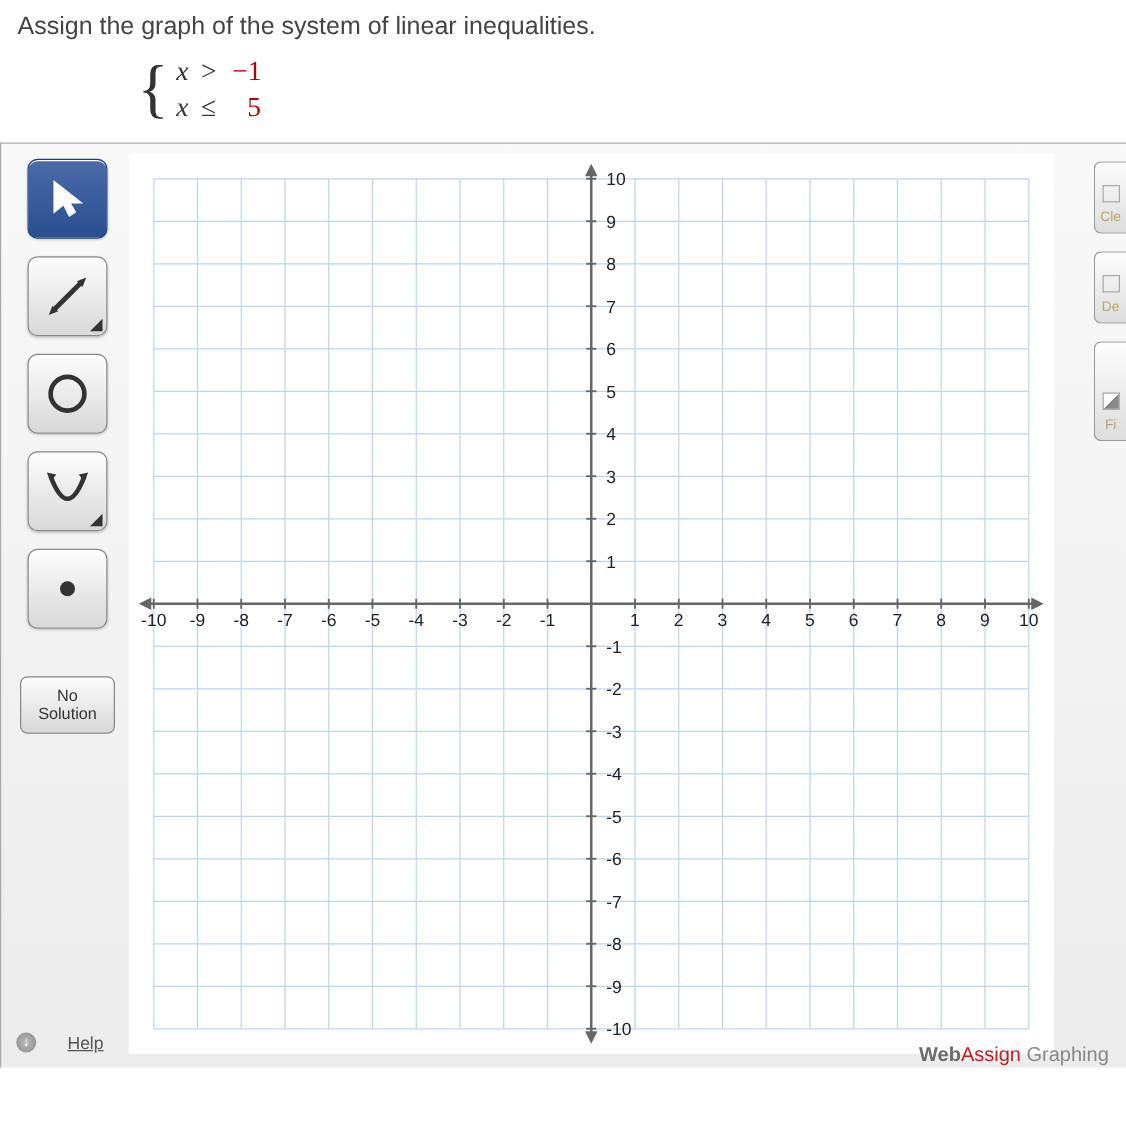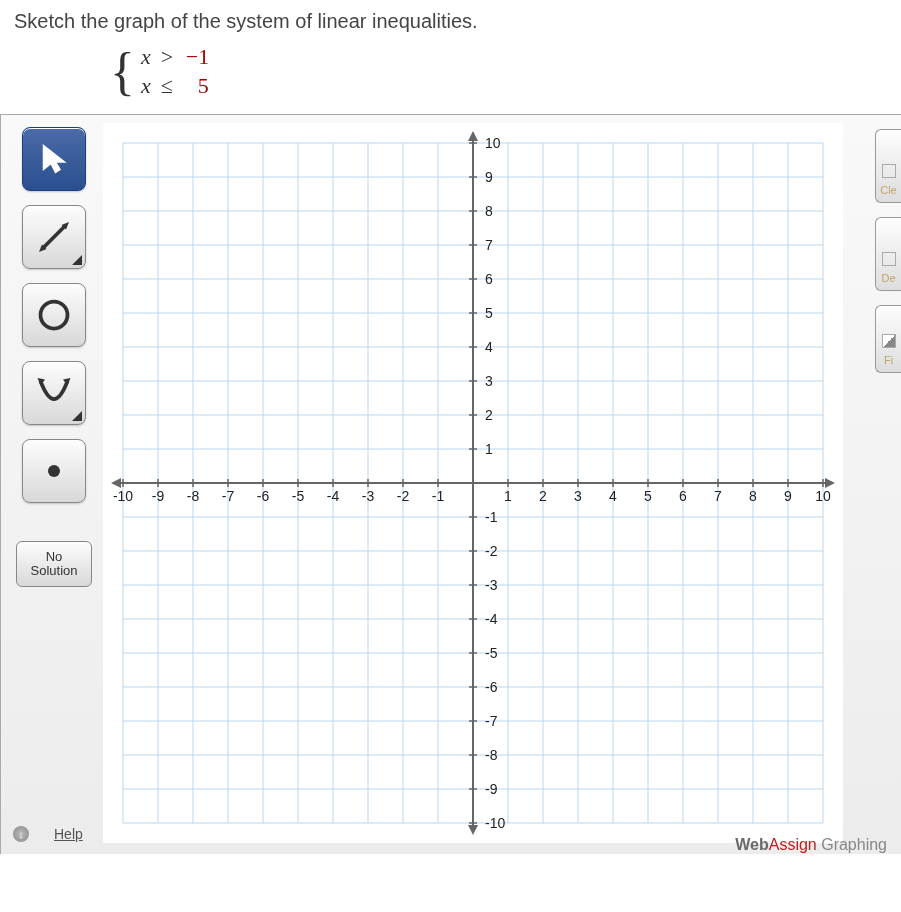--- a/index.html
+++ b/index.html
@@ -113,40 +113,40 @@
     .right-tools {
       position: absolute;
       right: 0;
       top: 14px;
       display: flex;
       flex-direction: column;
       gap: 14px;
     }
     .right-btn {
       width: 26px;
-      height: 74px;
+      height: 58px;
       border: 1px solid #999;
       border-right: none;
       border-radius: 6px 0 0 6px;
       background: linear-gradient(#fdfdfd, #ddd);
       font-size: 11px;
       color: #bfa46a;
       display: flex;
       flex-direction: column;
       align-items: center;
       justify-content: flex-end;
       padding-bottom: 6px;
       overflow: hidden;
     }
     .right-btn .mini-icon {
       width: 14px; height: 14px;
       border: 1px solid #aaa;
       margin-bottom: 6px;
     }
-    .right-btn.tall { height: 68px; }
+    .right-btn.tall { height: 80px; }
 
     .help-row {
       position: absolute;
       left: 12px;
       bottom: 12px;
       display: flex;
       align-items: center;
       gap: 4px;
       font-size: 14px;
       color: #555;
@@ -167,21 +167,21 @@
       font-size: 16px;
       font-family: Arial;
     }
     .footer-brand .wa1 { color: #6a6a6a; font-weight: bold; }
     .footer-brand .wa2 { color: #b22; font-weight: normal; }
     .footer-brand .wa3 { color: #888; }
   </style>
 </head>
 <body>
 
-<div class="prompt">Sketch the graph of the system of linear inequalities.</div>
+<div class="prompt">Assign the graph of the system of linear inequalities.</div>
 
 <div class="equation">
   <span class="brace">{</span>
   <div class="eq-rows">
     <div class="eq-row">
       <span>x</span>
       <span style="font-style:normal">&gt;</span>
       <span class="eq-val">−1</span>
     </div>
     <div class="eq-row">

